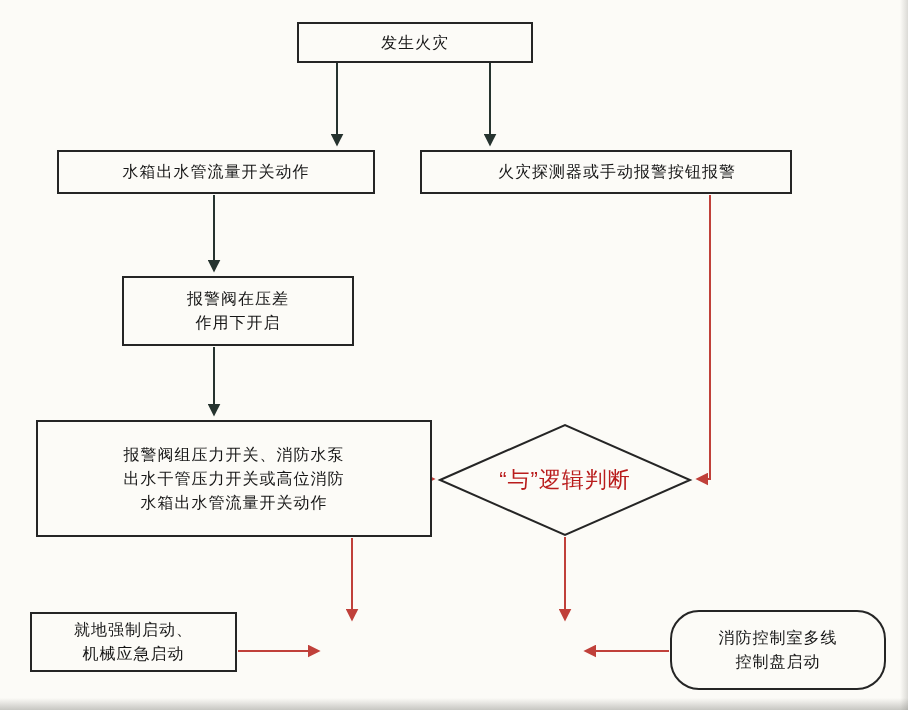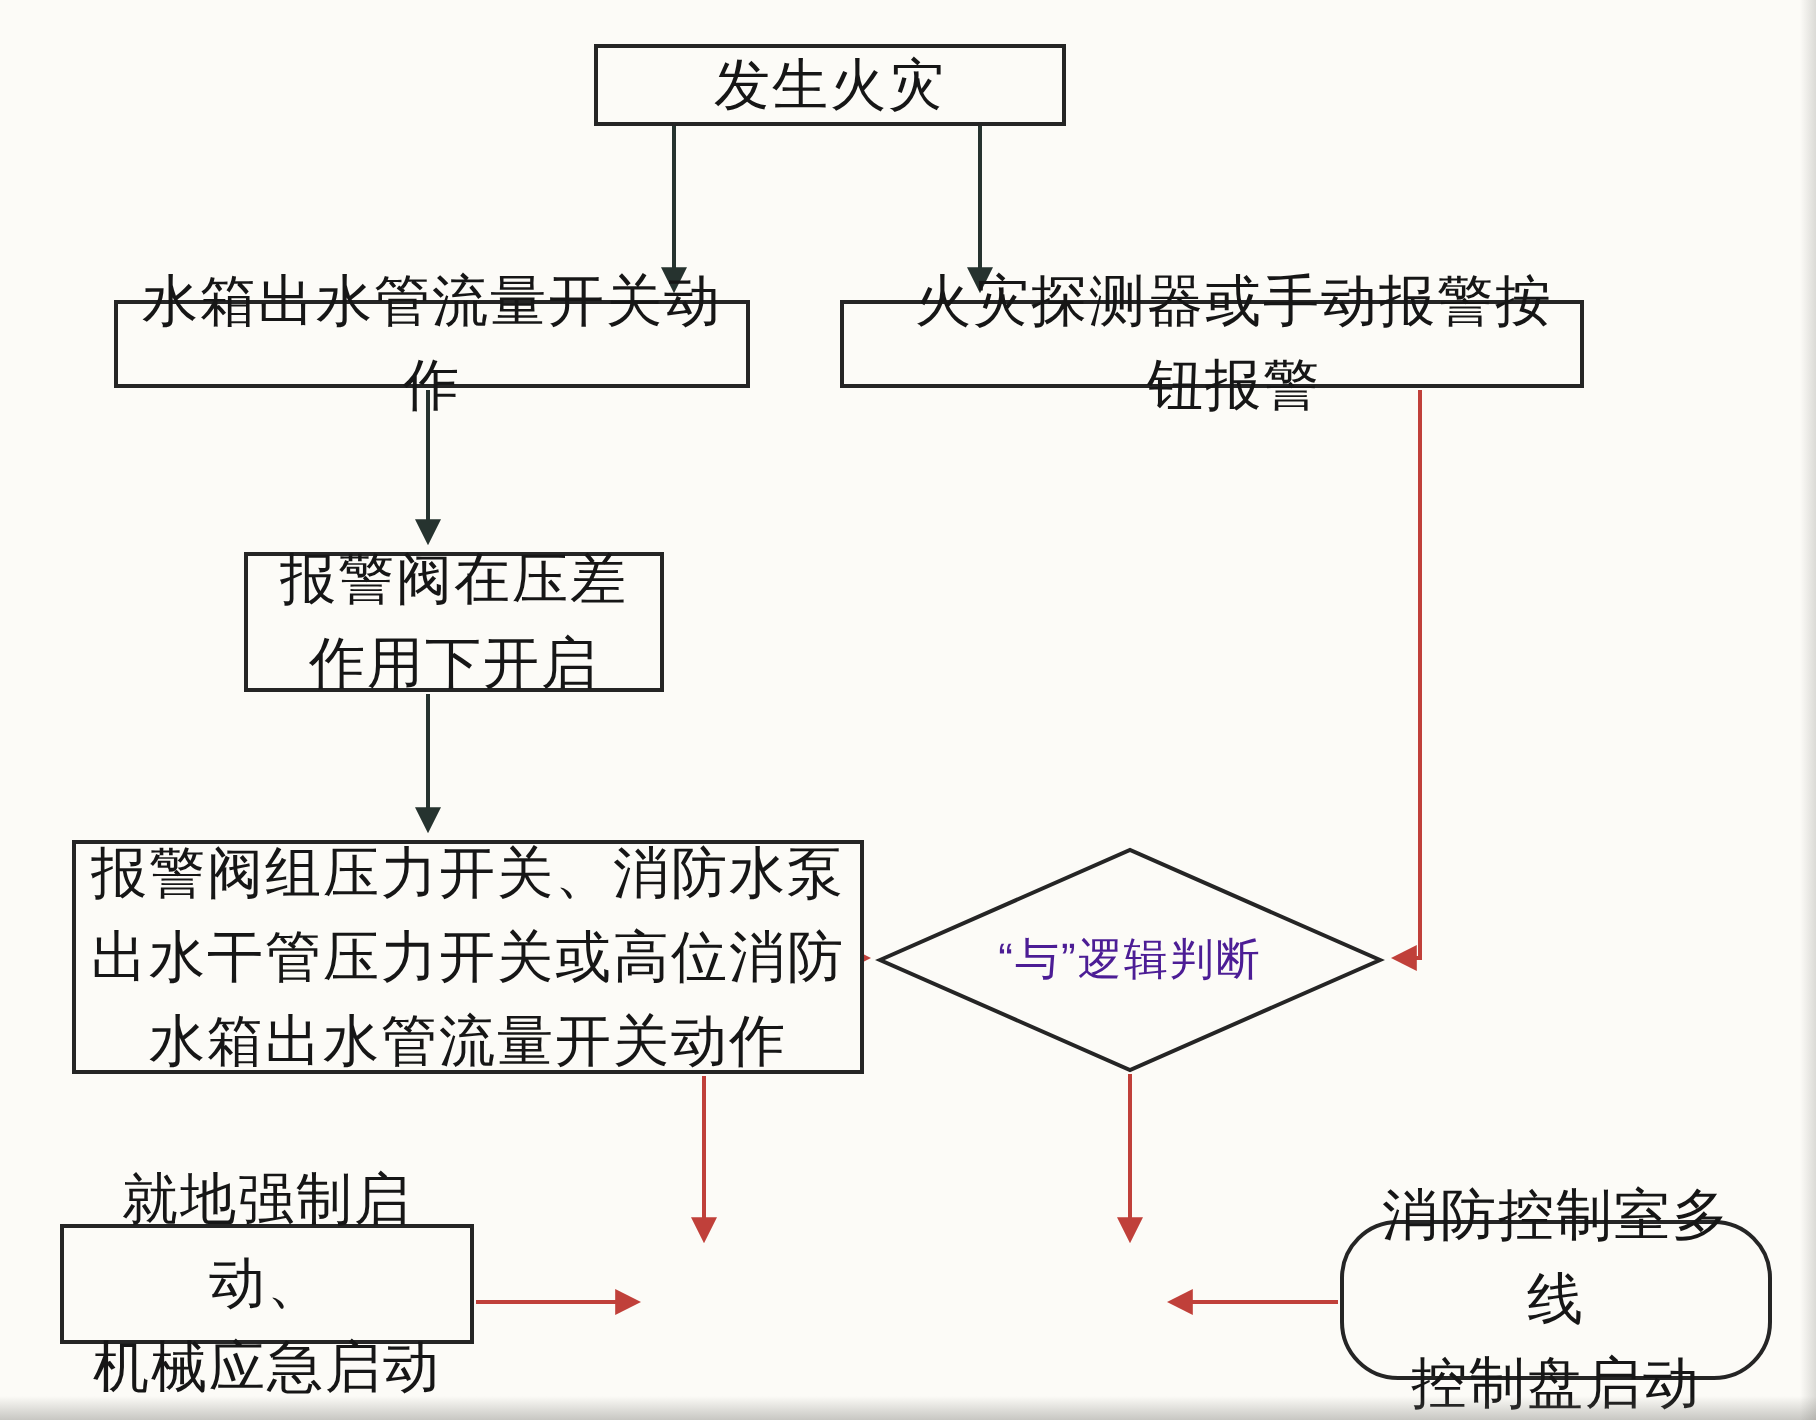--- a/index.html
+++ b/index.html
@@ -15,35 +15,35 @@
   .box {
     position: absolute;
     box-sizing: border-box;
     border: 2px solid #252525;
     background: #fcfbf7;
     display: flex;
     align-items: center;
     justify-content: center;
     text-align: center;
     white-space: pre-line;
-    font-size: 28px;
+    font-size: 16px;
     line-height: 1.5;
     color: #161616;
     letter-spacing: 1px;
     padding: 2px 6px;
   }
   .plain {
     position: absolute;
     display: flex;
     align-items: center;
     justify-content: center;
     text-align: center;
     white-space: pre-line;
     font-size: 22px;
-    color: #4c1d95;
+    color: #b91c1c;
     letter-spacing: 1px;
   }
   .edge-shadow-bottom {
     position: absolute; left: 0; right: 0; bottom: 0; height: 12px;
     background: linear-gradient(to bottom, rgba(120,120,115,0), rgba(120,120,115,0.40));
   }
   .edge-shadow-right {
     position: absolute; top: 0; bottom: 0; right: 0; width: 8px;
     background: linear-gradient(to right, rgba(120,120,115,0), rgba(120,120,115,0.25));
   }
@@ -81,21 +81,21 @@
 
     <polygon points="440,480 565,425 690,480 565,535" fill="#fcfbf7" stroke-width="2" stroke="#252525"></polygon>
   </svg>
 
   <div class="box" style="left:297px; top:22px;  width:236px; height:41px;">发生火灾</div>
 
   <div class="box" style="left:57px;  top:150px; width:318px; height:44px;">水箱出水管流量开关动作</div>
 
   <div class="box" style="left:420px; top:150px; width:372px; height:44px;padding-left:28px;">火灾探测器或手动报警按钮报警</div>
 
-  <div class="box" style="left:122px; top:276px; width:210px; height:70px;">报警阀在压差
+  <div class="box" style="left:122px; top:276px; width:232px; height:70px;">报警阀在压差
 作用下开启</div>
 
   <div class="box" style="left:36px;  top:420px; width:396px; height:117px;">报警阀组压力开关、消防水泵
 出水干管压力开关或高位消防
 水箱出水管流量开关动作</div>
 
   <div class="plain" style="left:465px; top:456px; width:200px; height:48px;">“与”逻辑判断</div>
 
 
   <div class="box" style="left:30px;  top:612px; width:207px; height:60px;">就地强制启动、

